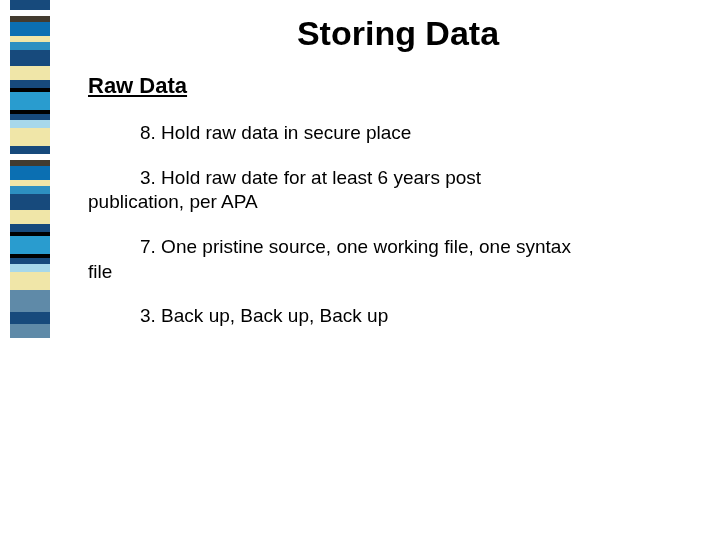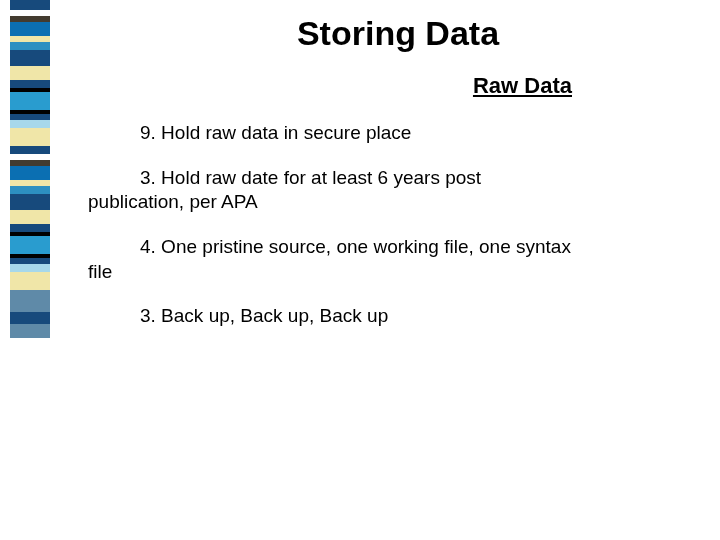--- a/index.html
+++ b/index.html
@@ -40,21 +40,20 @@
     text-align: center;
     margin: 0 0 20px 100px;
     width: 420px;
   }
   .subhead {
     font-size: 22px;
     font-weight: bold;
     text-decoration: underline;
     color: #000;
     margin: 0 0 22px 0;
-    text-align: right;
   }
   .subhead2 {
     font-size: 22px;
     font-weight: bold;
     text-decoration: underline;
     color: #000;
     margin: 38px 0 20px 0;
   }
   .item {
     font-size: 19px;
@@ -101,19 +100,19 @@
       <div class="stripe" style="background: rgb(240, 230, 168); height: 18px;"></div>
       <div class="stripe" style="background: rgb(95, 138, 168); height: 22px;"></div>
       <div class="stripe" style="background: rgb(23, 74, 124); height: 12px;"></div>
       <div class="stripe" style="background: rgb(95, 138, 168); height: 14px;"></div>
     </div>
 
   <div class="content">
     <div class="title">Storing Data</div>
 
     <div class="subhead">Raw Data</div>
-    <div class="item">9.  Hold raw data in secure place</div>
+    <div class="item">8.  Hold raw data in secure place</div>
     <div class="item">3.  Hold raw date for at least 6 years post publication, per APA</div>
 
-    <div class="item">4.  One pristine source, one working file, one syntax file</div>
+    <div class="item">7.  One pristine source, one working file, one syntax file</div>
     <div class="item">3.  Back up, Back up, Back up</div>
   </div>
 </div>
 
 </body></html>

